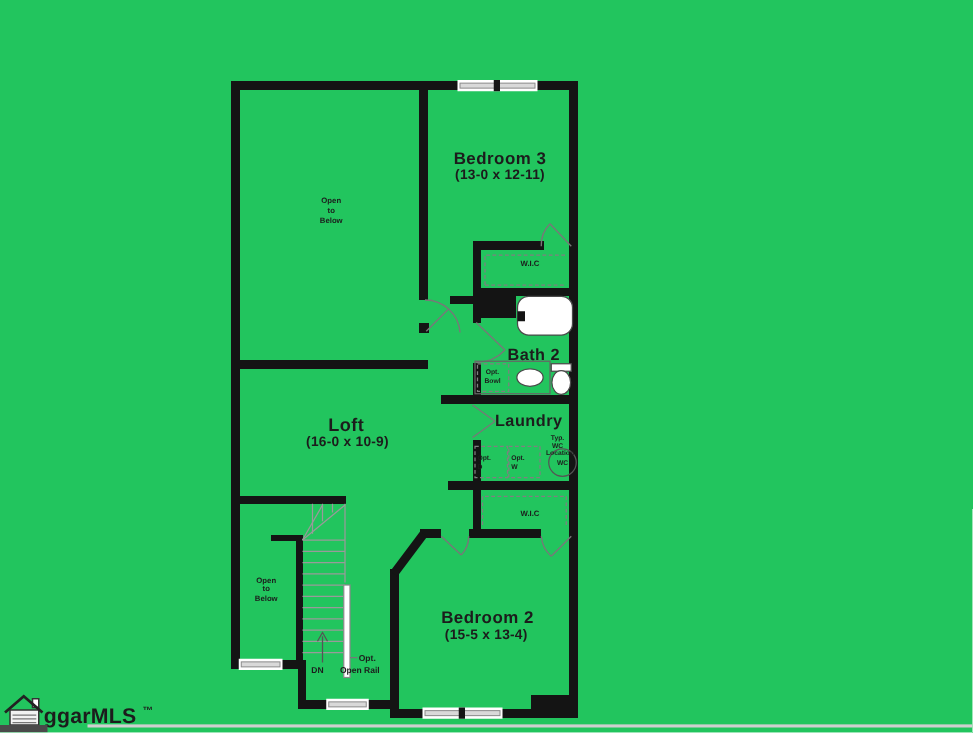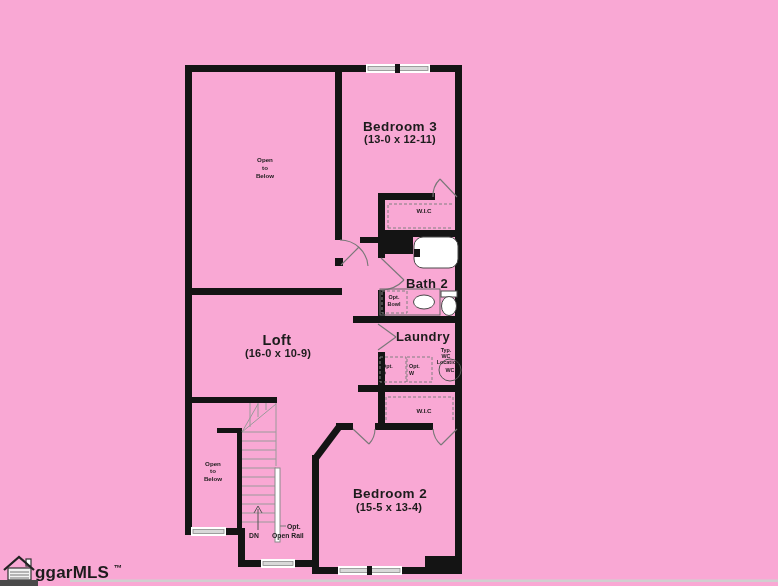--- a/index.html
+++ b/index.html
@@ -1,16 +1,16 @@
 <!DOCTYPE html>
 <html><head>
 <meta charset="utf-8">
 <style>
   html,body{margin:0;padding:0;background:#fff;}
-  .canvas{position:relative;width:778px;height:586px;background:#f9a8d4;overflow:hidden;
+  .canvas{position:relative;width:778px;height:586px;background:#22c55e;overflow:hidden;
           font-family:"Liberation Sans",sans-serif;}
   svg text{fill:#1c1c1c;}
   .room-name{font-family:"Liberation Sans",sans-serif;font-weight:700;font-size:13.5px;
              text-anchor:middle;letter-spacing:.4px;}
   .room-name-sm{font-family:"Liberation Sans",sans-serif;font-weight:700;font-size:13px;
              text-anchor:middle;letter-spacing:.4px;}
   .loft-name{font-family:"Liberation Sans",sans-serif;font-weight:700;font-size:14.5px;
              text-anchor:middle;letter-spacing:.4px;}
   .room-dims{font-family:"Liberation Sans",sans-serif;font-weight:600;font-size:11px;
              text-anchor:middle;letter-spacing:.2px;}

